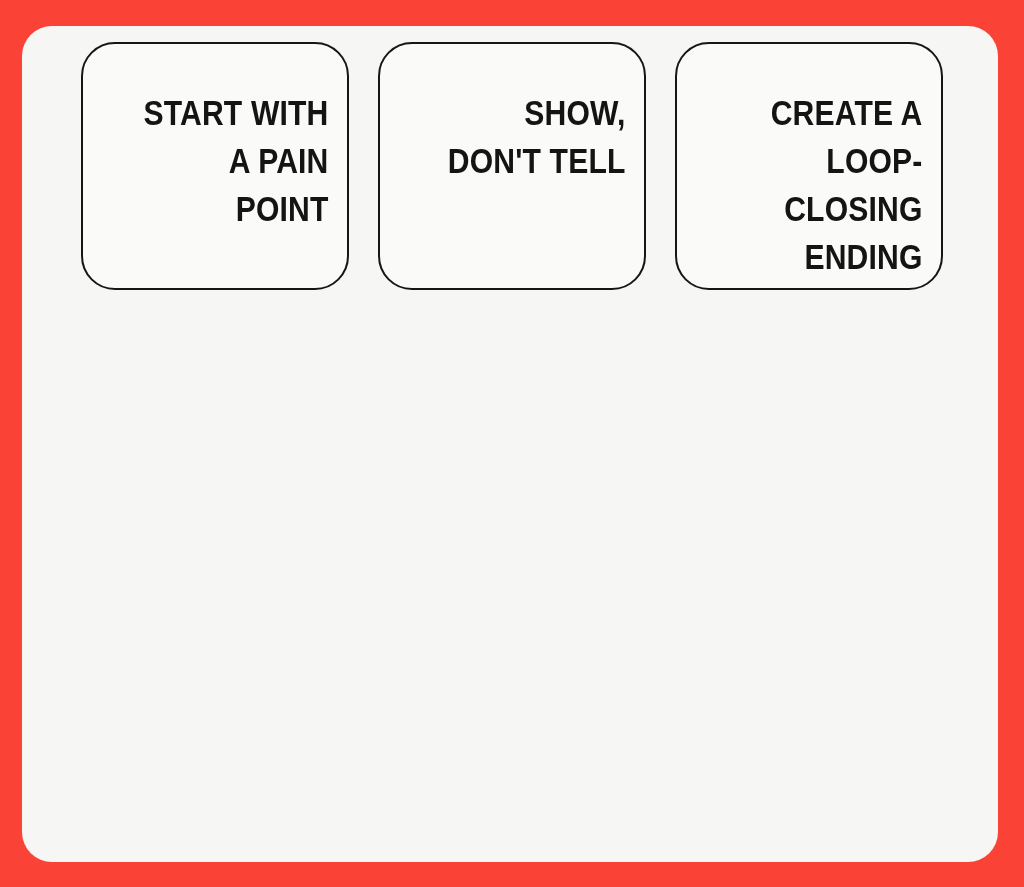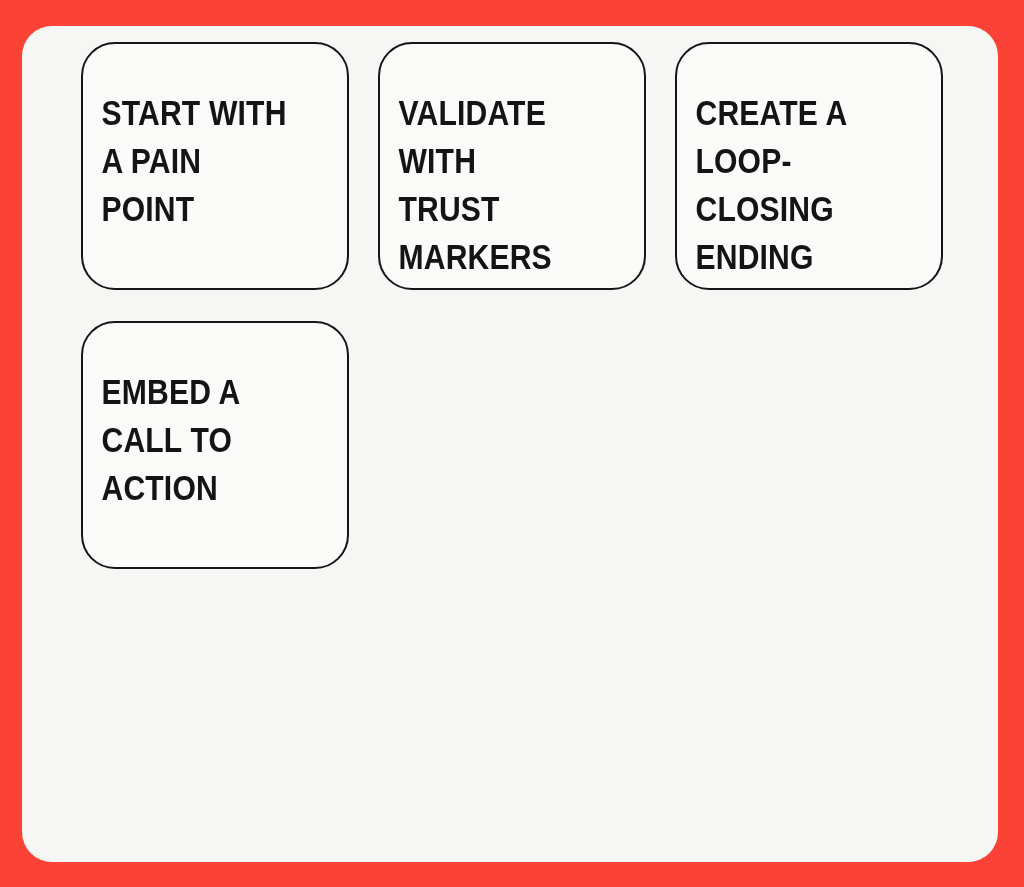--- a/index.html
+++ b/index.html
@@ -32,21 +32,21 @@
     grid-auto-rows: 248px;
     column-gap: 29px;
     row-gap: 31px;
   }
   .card {
     box-sizing: border-box;
     background: var(--card, #FAFAF9);
     border: 2.5px solid var(--line, #161616);
     border-radius: 34px;
     padding-top: 45px;
-    text-align: left;
+    text-align: right;
   }
   .card-text {
     font-weight: 700;
     font-size: 35px;
     line-height: 48px;
     letter-spacing: 0.2px;
     color: var(--text, #141414);
     white-space: pre-line;
     transform: scaleX(0.86);
     transform-origin: 50% 0;
@@ -60,34 +60,28 @@
 
     <div class="card">
       <div class="card-text">START WITH
 A PAIN
 POINT</div>
     </div>
 
 
 
 
+    <div class="card">
+      <div class="card-text">SHOW,
+DON'T TELL</div>
+    </div>
 
 
-    <div class="card">
-      <div class="card-text">VALIDATE WITH
-TRUST
-MARKERS</div>
-    </div>
 
     <div class="card">
       <div class="card-text">CREATE A
 LOOP-CLOSING
 ENDING</div>
     </div>
 
-    <div class="card">
-      <div class="card-text">EMBED A
-CALL TO
-ACTION</div>
-    </div>
 
   </div>
 </div>
 
 </body></html>

